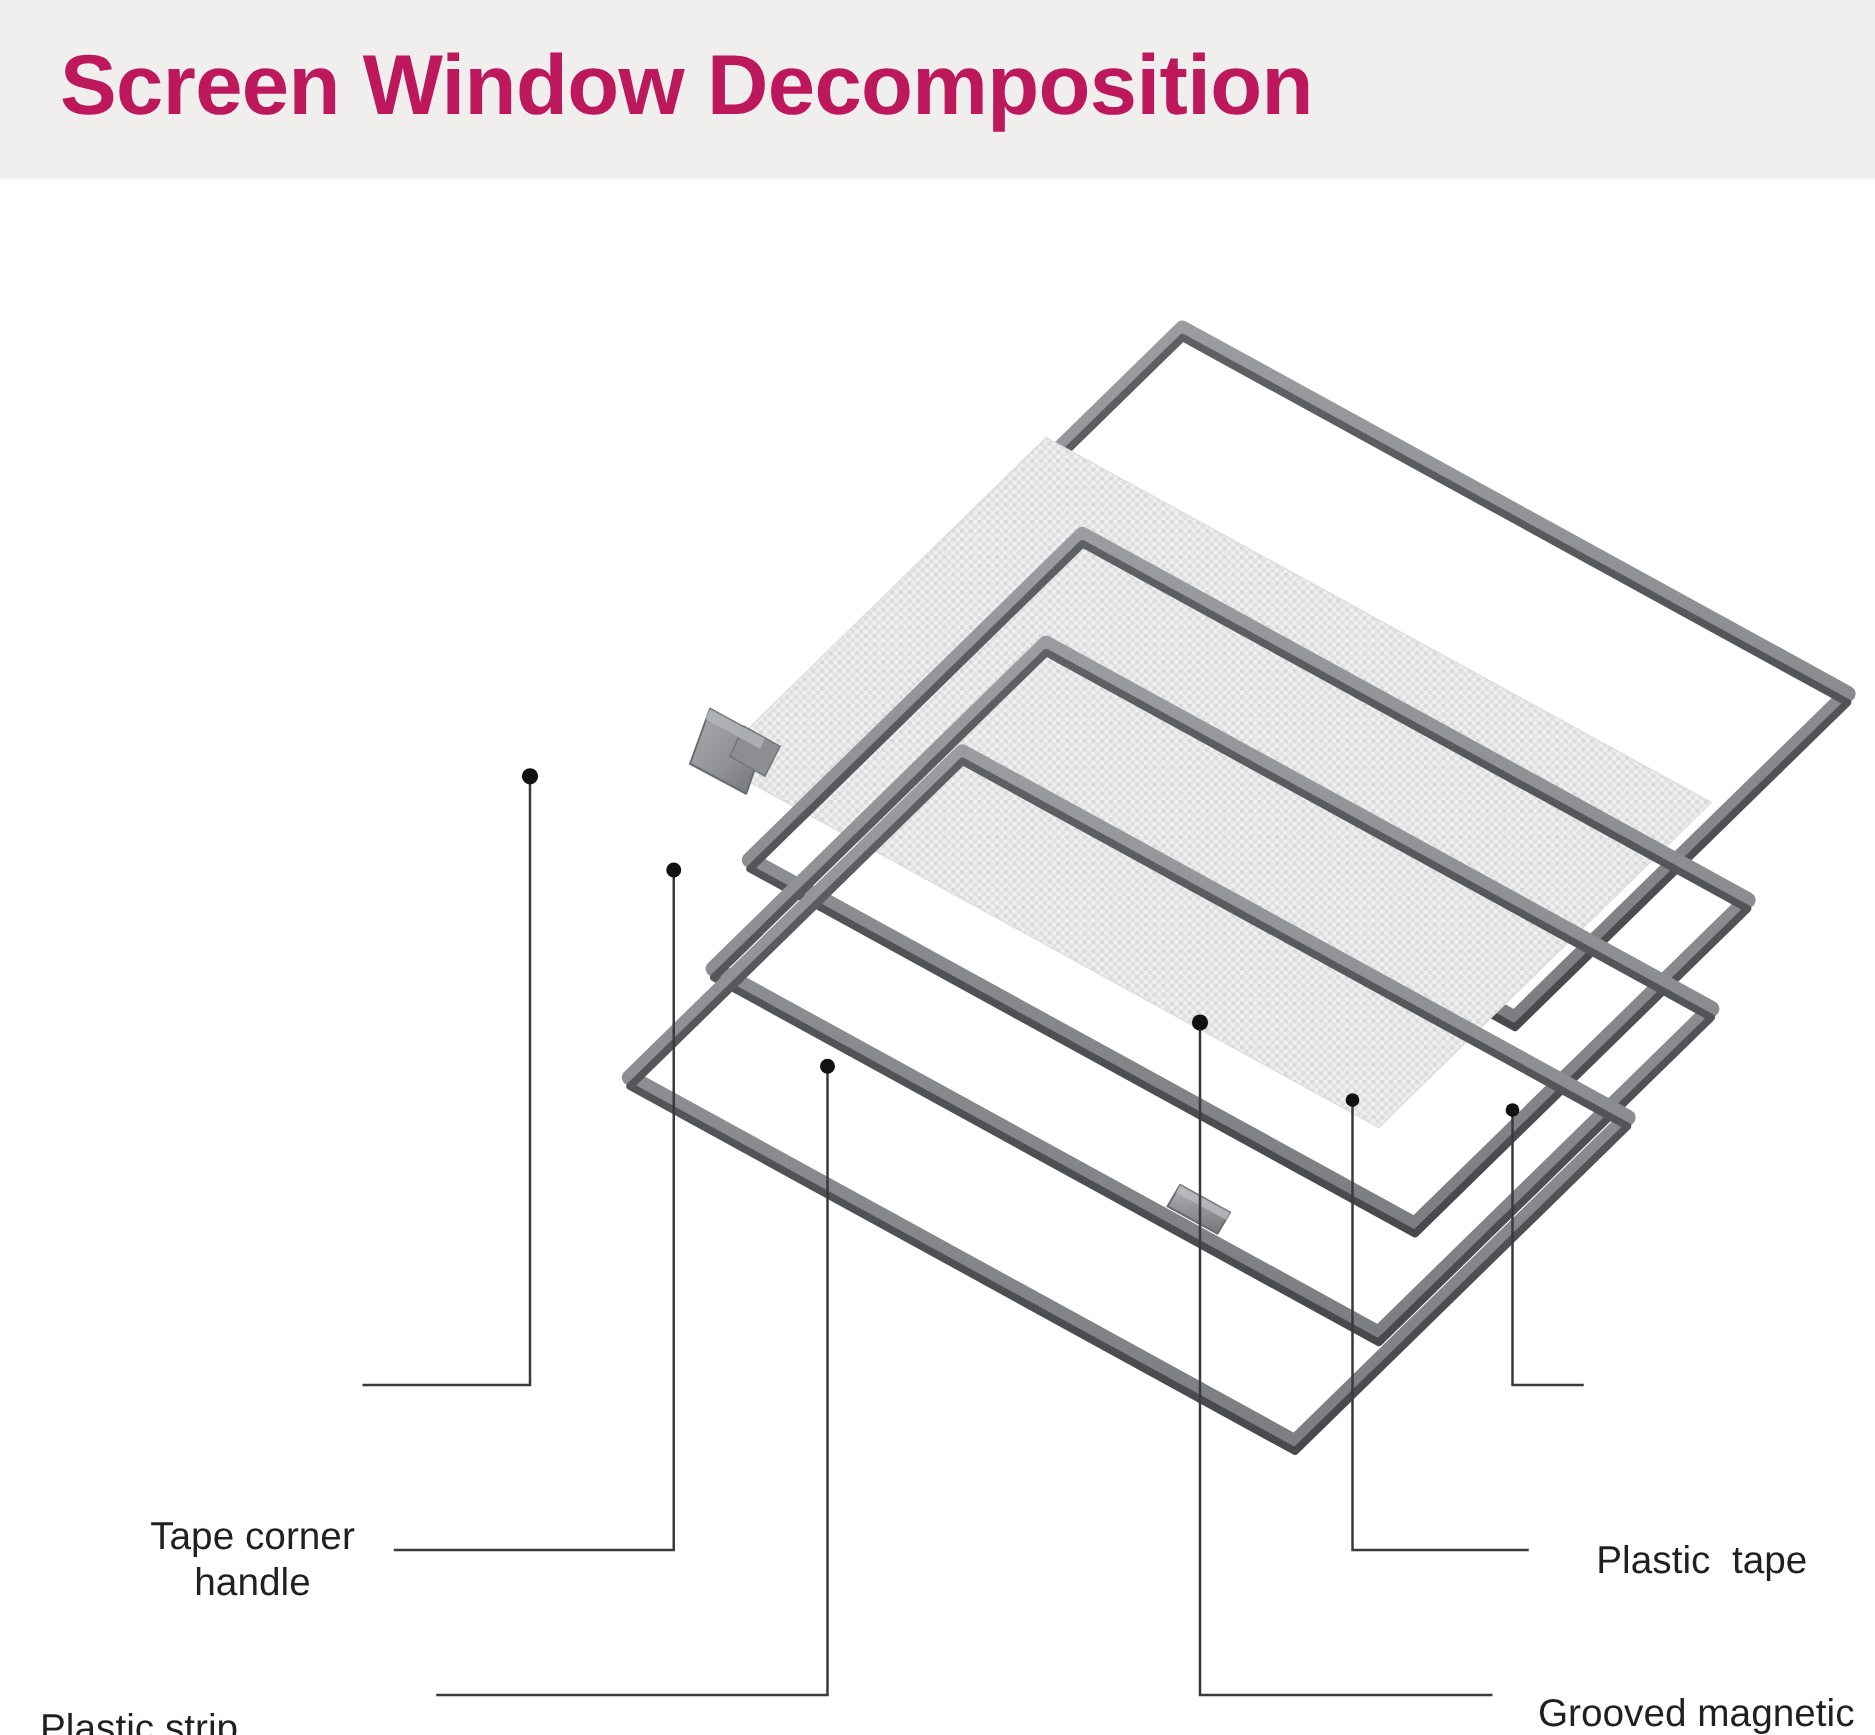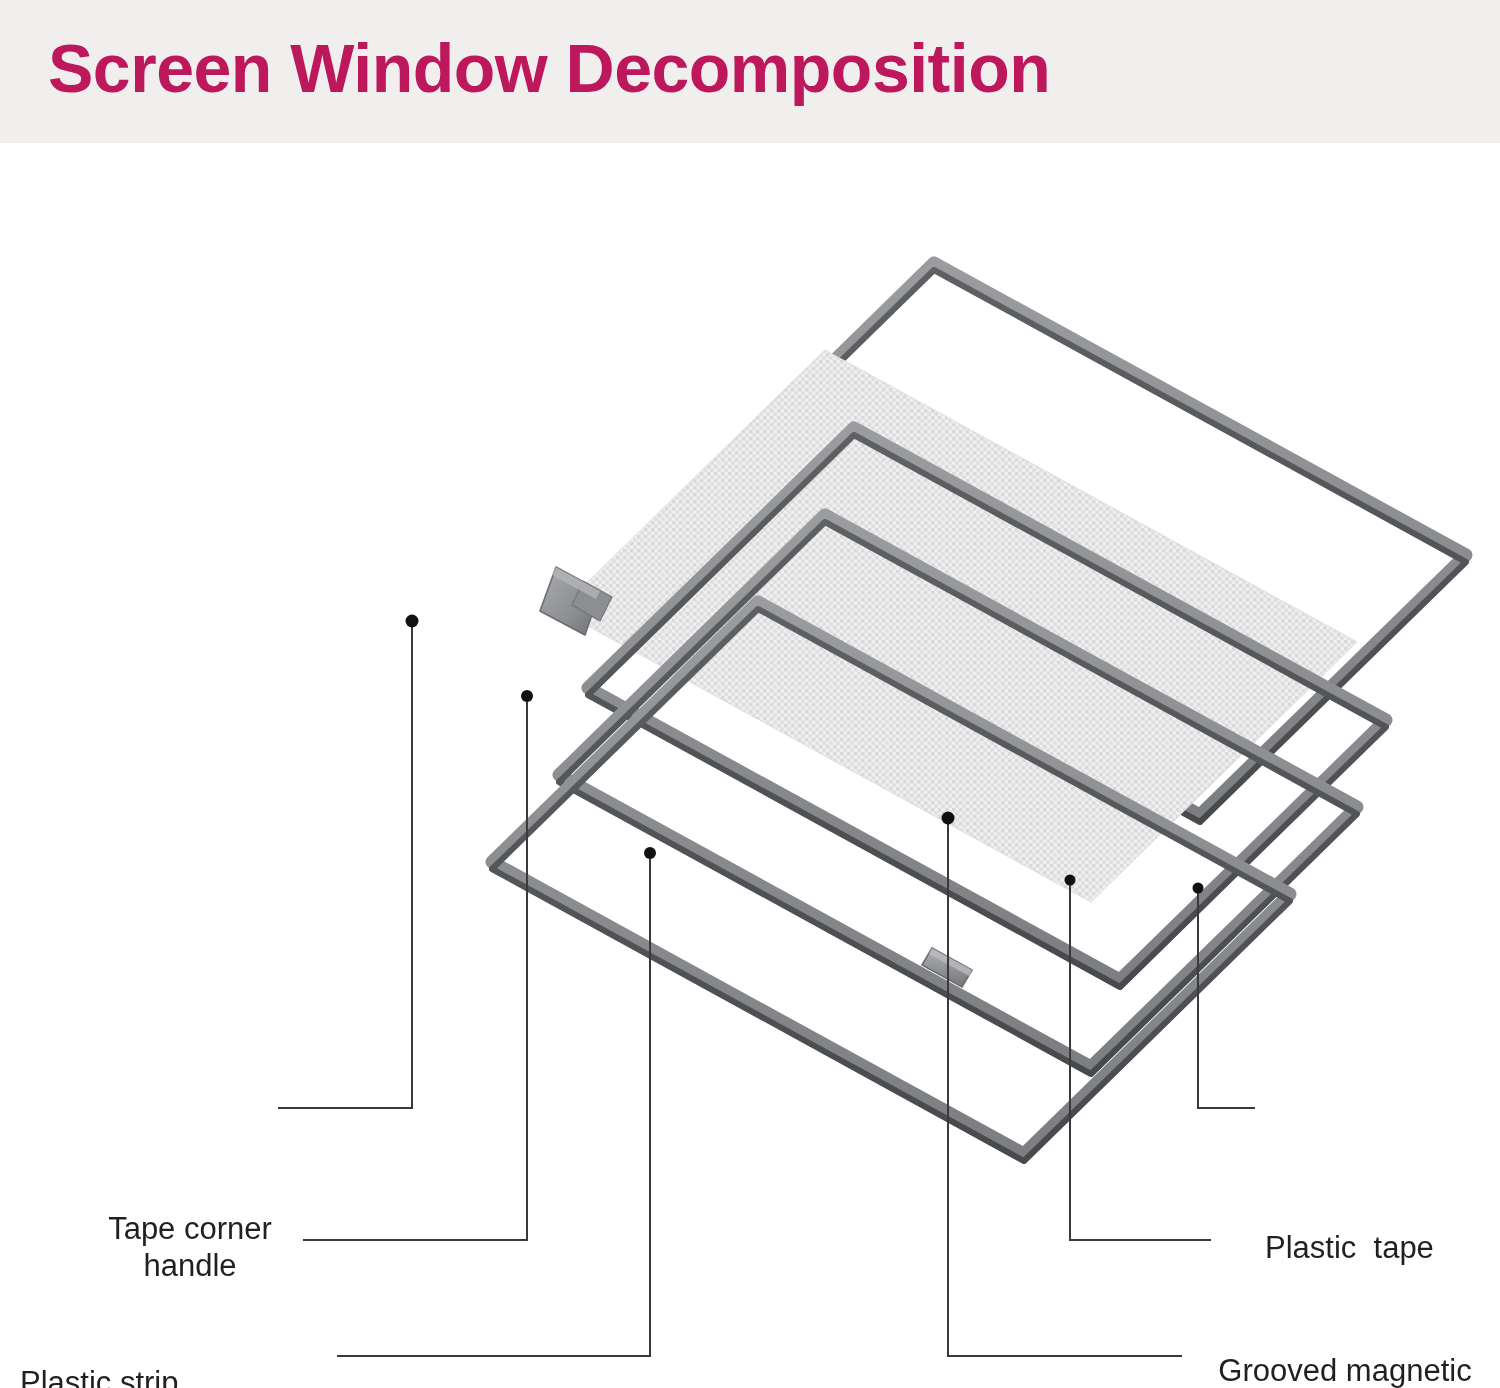--- a/index.html
+++ b/index.html
@@ -33,21 +33,21 @@
     font-weight: 700;
     letter-spacing: -0.5px;
     color: #be185d;
     white-space: nowrap;
     line-height: 1.25;
   }
 
   
   #diagram-stage {
     position: absolute;
-    left: 0;
+    left: 12px;
     top: 143px;
     width: 1348px;
     height: 1245px;
     border-radius: 28px;
   }
   #diagram-svg {
     position: absolute;
     left: 0;
     top: 0;
     display: block;

